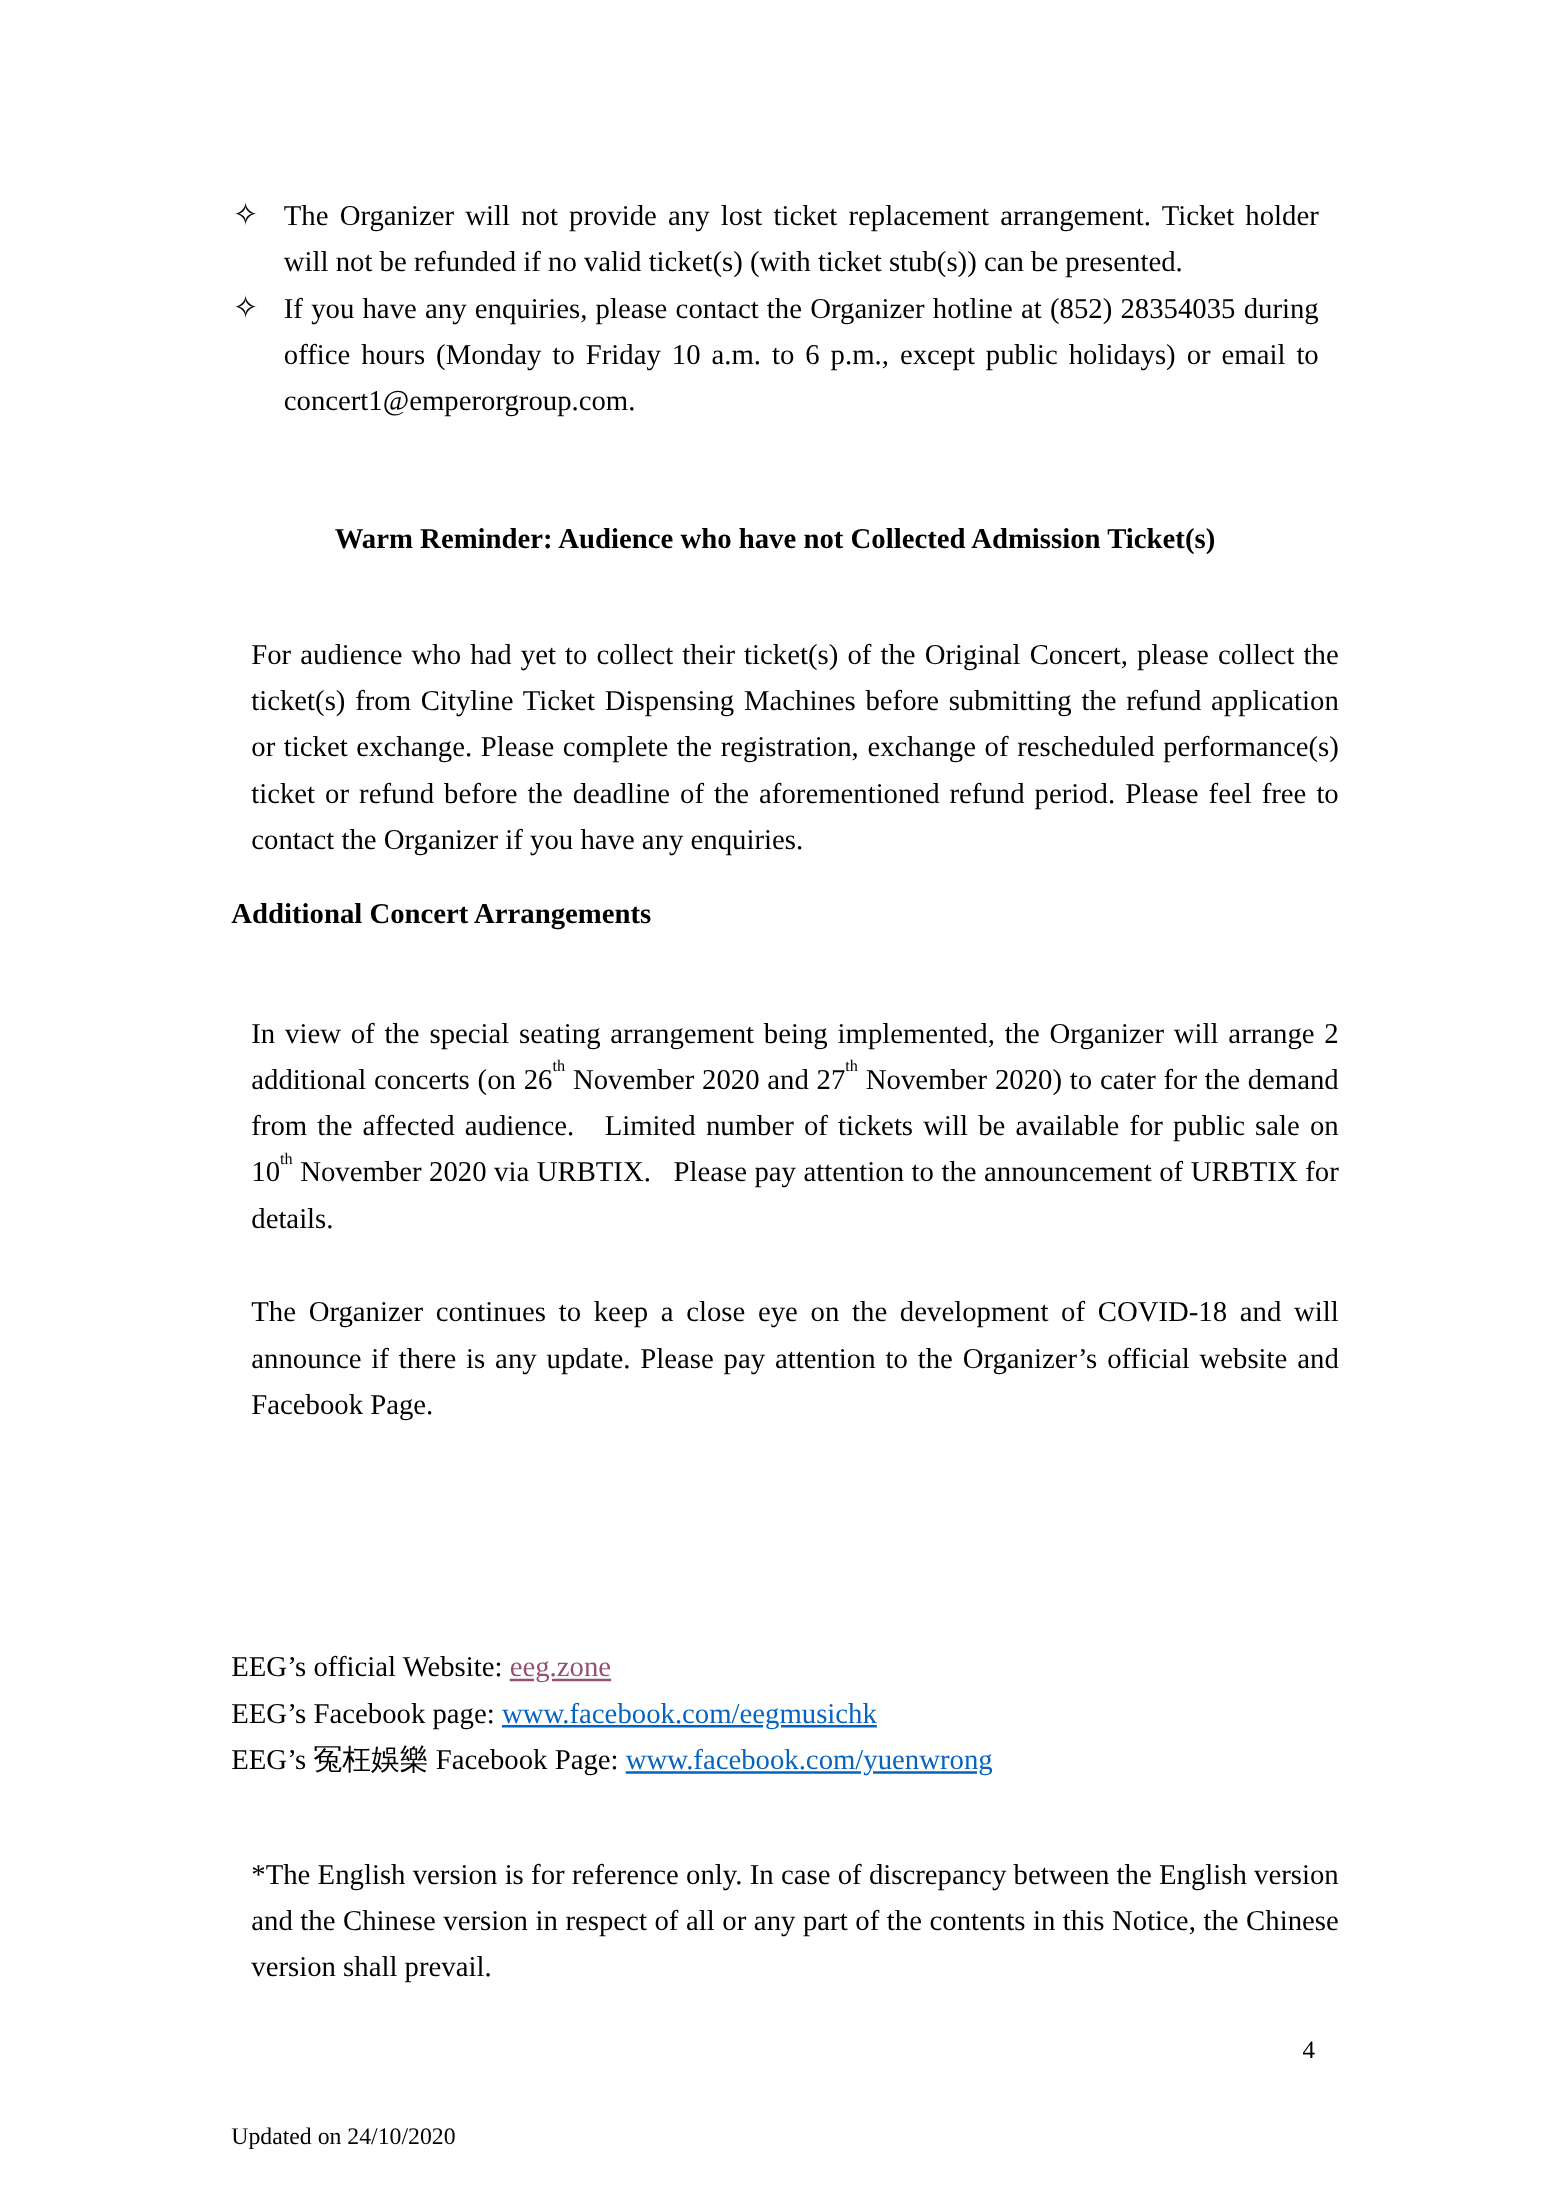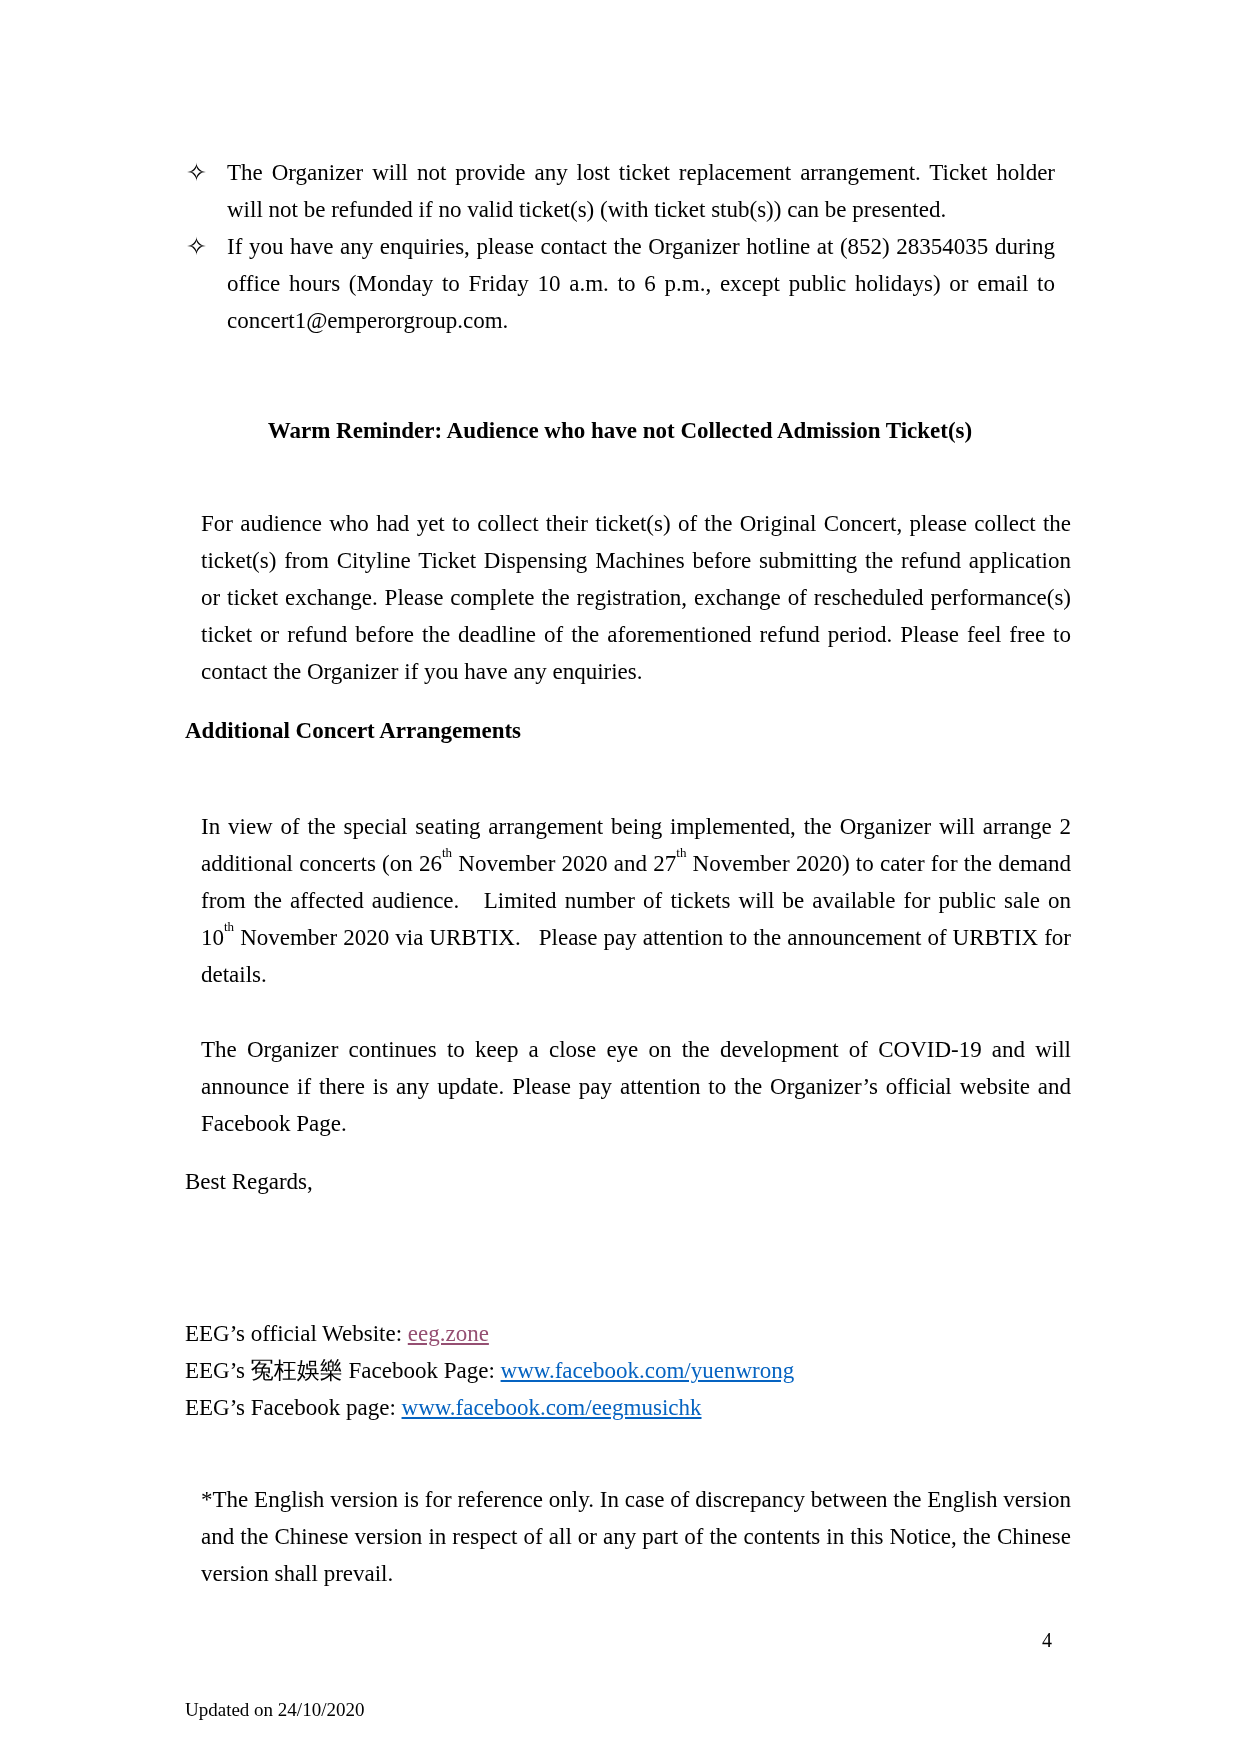--- a/index.html
+++ b/index.html
@@ -96,35 +96,34 @@
   </div>
 
   <h2 class="block heading b-h-warm">Warm Reminder: Audience who have not Collected Admission Ticket(s)</h2>
 
   <p class="block para b-p-warm">For audience who had yet to collect their ticket(s) of the Original Concert, please collect the ticket(s) from Cityline Ticket Dispensing Machines before submitting the refund application or ticket exchange. Please complete the registration, exchange of rescheduled performance(s) ticket or refund before the deadline of the aforementioned refund period. Please feel free to contact the Organizer if you have any enquiries.</p>
 
   <h2 class="block heading b-h-add">Additional Concert Arrangements</h2>
 
   <p class="block para b-p-add"><span>In view of the special seating arrangement being implemented, the Organizer will arrange 2 additional concerts (on 26</span><sup>th</sup><span> November 2020 and 27</span><sup>th</sup><span> November 2020) to cater for the demand from the affected audience.&nbsp;&nbsp; Limited number of tickets will be available for public sale on 10</span><sup>th</sup><span> November 2020 via URBTIX.&nbsp;&nbsp; Please pay attention to the announcement of URBTIX for details.</span></p>
 
-  <p class="block para b-p-covid">The Organizer continues to keep a close eye on the development of COVID-19 and will announce if there is any update. Please pay attention to the Organizer’s official website and Facebook Page.</p>
+  <p class="block para b-p-covid">The Organizer continues to keep a close eye on the development of COVID-18 and will announce if there is any update. Please pay attention to the Organizer’s official website and Facebook Page.</p>
 
   <div class="block b-signoff">
-    <div>Best Regards,</div>
   </div>
 
   <div class="block b-links">
     <div class="link-line">
       <span>EEG’s official Website: </span><a class="link" style="color: rgb(149, 79, 114);">eeg.zone</a>
     </div>
     <div class="link-line">
-      <span>EEG’s 冤枉娛樂 Facebook Page: </span><a class="link" style="color: rgb(5, 99, 193);">www.facebook.com/yuenwrong</a>
+      <span>EEG’s Facebook page: </span><a class="link" style="color: rgb(5, 99, 193);">www.facebook.com/eegmusichk</a>
     </div>
     <div class="link-line">
-      <span>EEG’s Facebook page: </span><a class="link" style="color: rgb(5, 99, 193);">www.facebook.com/eegmusichk</a>
+      <span>EEG’s 冤枉娛樂 Facebook Page: </span><a class="link" style="color: rgb(5, 99, 193);">www.facebook.com/yuenwrong</a>
     </div>
   </div>
 
   <p class="block para b-disc">*The English version is for reference only. In case of discrepancy between the English version and the Chinese version in respect of all or any part of the contents in this Notice, the Chinese version shall prevail.</p>
 
   <div class="block b-pagenum">4</div>
 
   <div class="block b-footer">Updated on 24/10/2020</div>
 
 </div>

